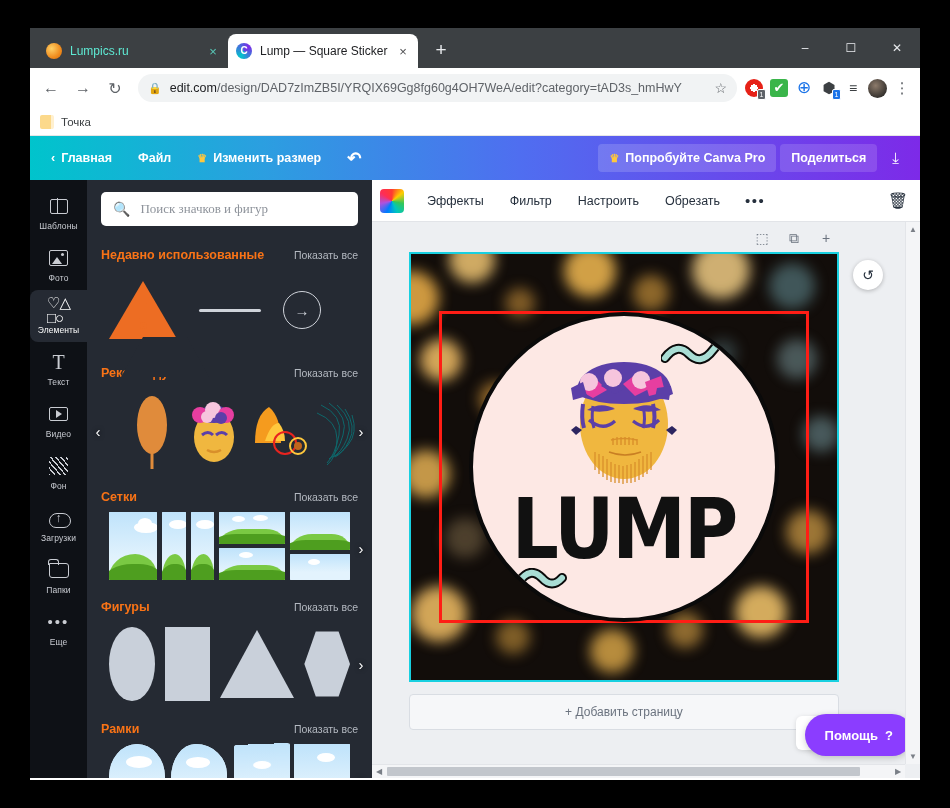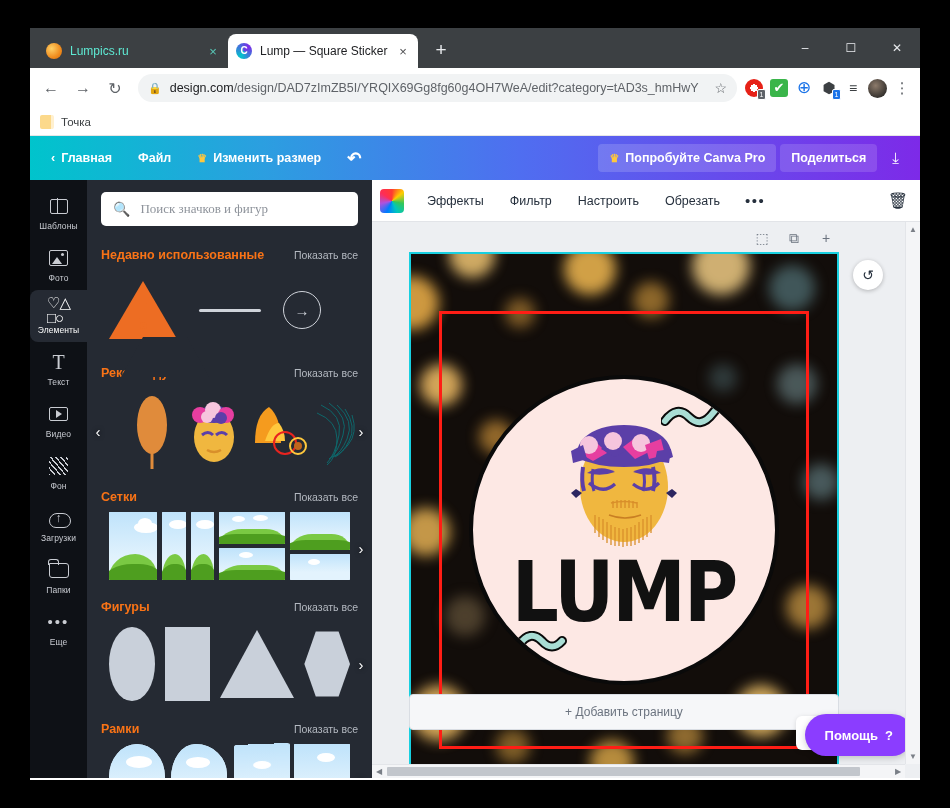--- a/index.html
+++ b/index.html
@@ -262,21 +262,21 @@
   .pagetools {
     position: absolute; right: 85px; top: 8px; display: flex; gap: 14px;
     color: #6b737f; font-size: 14px; z-index: 4;
   }
   .pt { width: 18px; text-align: center; }
 
   .design {
     position: absolute; left: 37px; top: 30px; width: 430px; height: 172px;
   }
   .design-frame {
-    position: absolute; left: 0; top: 0; width: 430px; height: 556px;
+    position: absolute; left: 0; top: 0; width: 430px; height: 430px;
     border: 2px solid #18d0e0; overflow: hidden;
     background: #120d0a;
   }
   .bokeh { position: absolute; inset: 0; filter: blur(0px); }
   .bk { position: absolute; border-radius: 50%; filter: blur(7px); }
   .redframe {
     position: absolute; left: 28px; top: 57px; right: 28px; bottom: 57px;
     border: 3px solid #ff1d15;
   }
   .sticker {
@@ -360,21 +360,21 @@
       <div>✕</div>
     </div>
   </div>
 
   <div class="toolbar">
     <div class="navbtn">←</div>
     <div class="navbtn">→</div>
     <div class="navbtn">↻</div>
     <div class="omnibox">
       <span class="lock">🔒</span>
-      <span class="urltext"><span class="dom">design.com</span><span class="rest">/design/DAD7zImZB5I/YRQIX69Gg8fg60g4OH7WeA/edit?category=tAD3s_hmHwY</span></span>
+      <span class="urltext"><span class="dom">edit.com</span><span class="rest">/design/DAD7zImZB5I/YRQIX69Gg8fg60g4OH7WeA/edit?category=tAD3s_hmHwY</span></span>
       <span class="star">☆</span>
     </div>
     <div class="exticons">
       <div class="ext ext-opera">
           <span class="badge">1</span>
         </div>
       <div class="ext ext-check">✔</div>
       <div class="ext ext-globe">⊕</div>
       <div class="ext ext-cube"><span>⬢</span><span class="badge blue">1</span></div>
       <div class="ext-list">≡</div>

